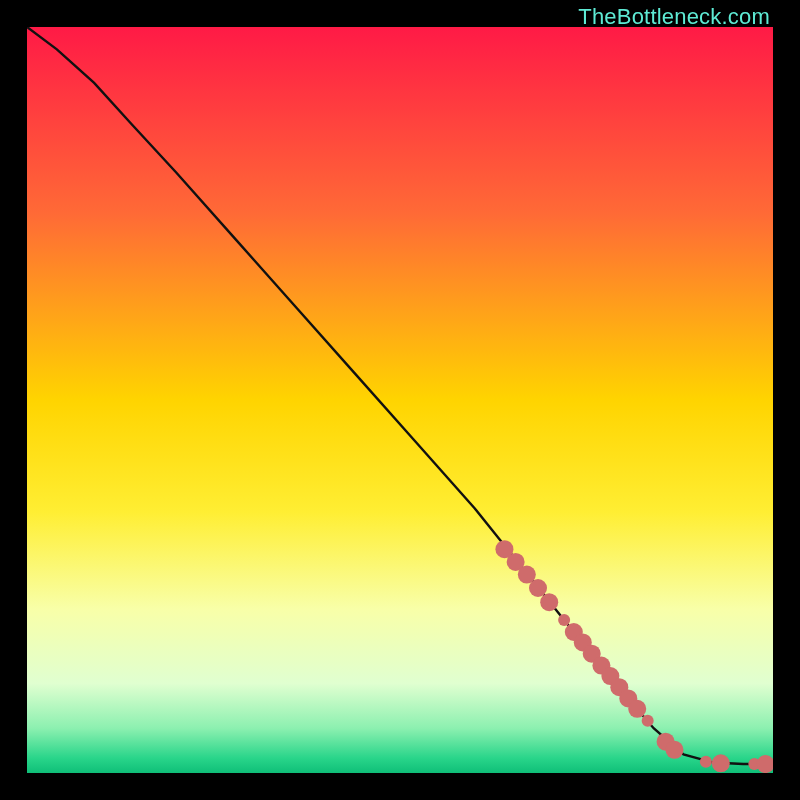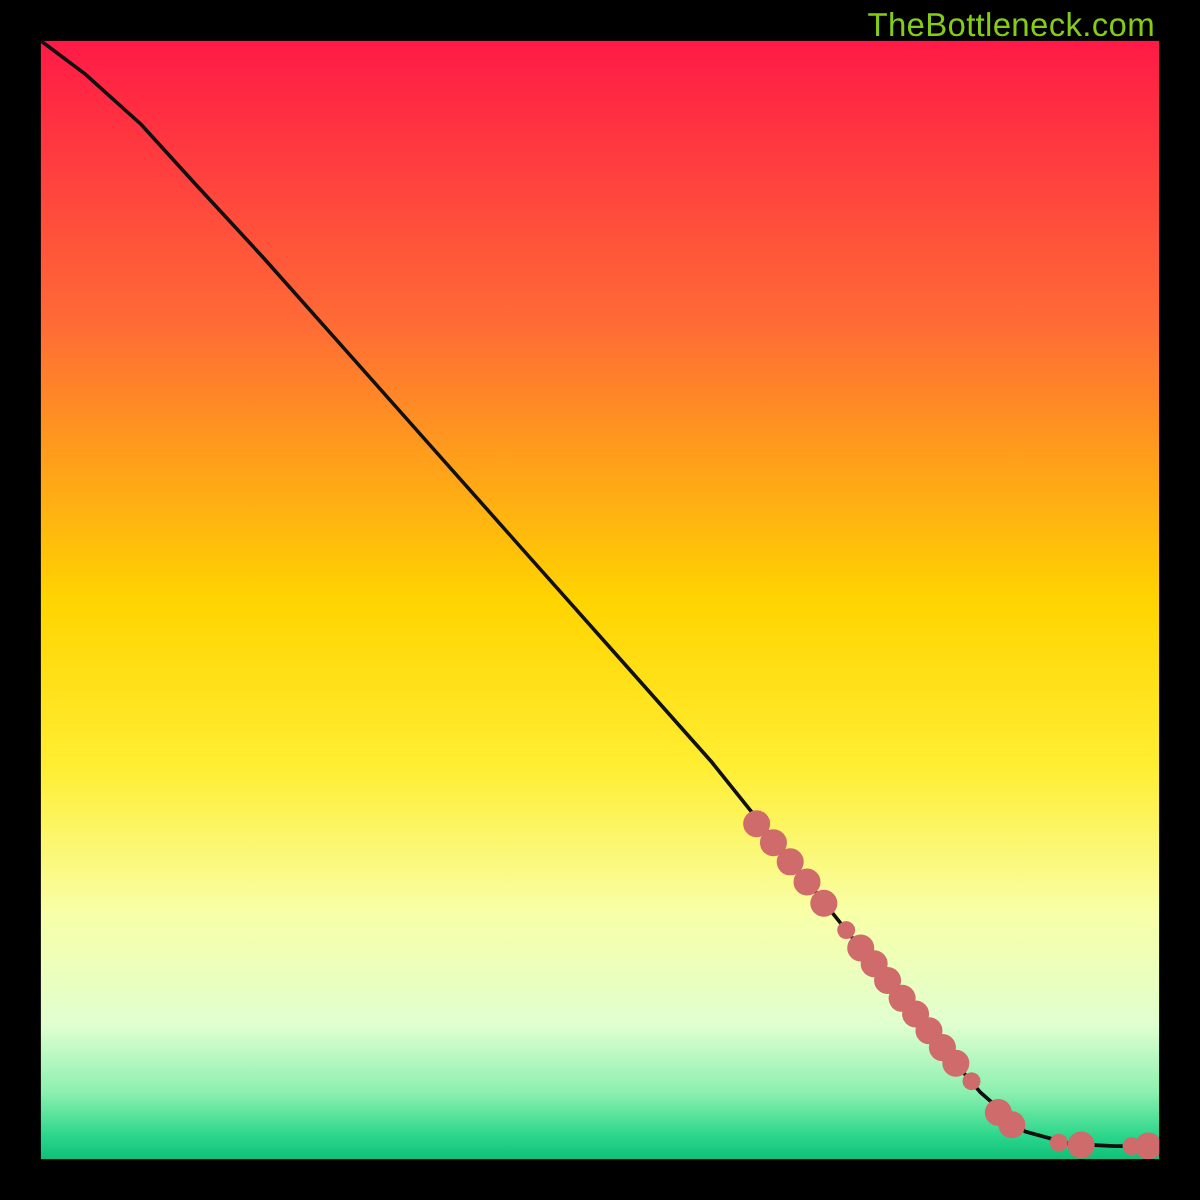--- a/index.html
+++ b/index.html
@@ -36,21 +36,21 @@
     position: absolute;
     left: 0;
     top: 0;
     width: 100%;
     height: 100%;
   }
   .watermark {
     position: absolute;
     top: 4px;
     right: 30px;
-    color: #84cc16;
+    color: #5eead4;
     font-size: 22px;
     letter-spacing: 0.2px;
     font-weight: 500;
   }
 </style>
 </head>
 <body>
 
 <div class="stage">
 

